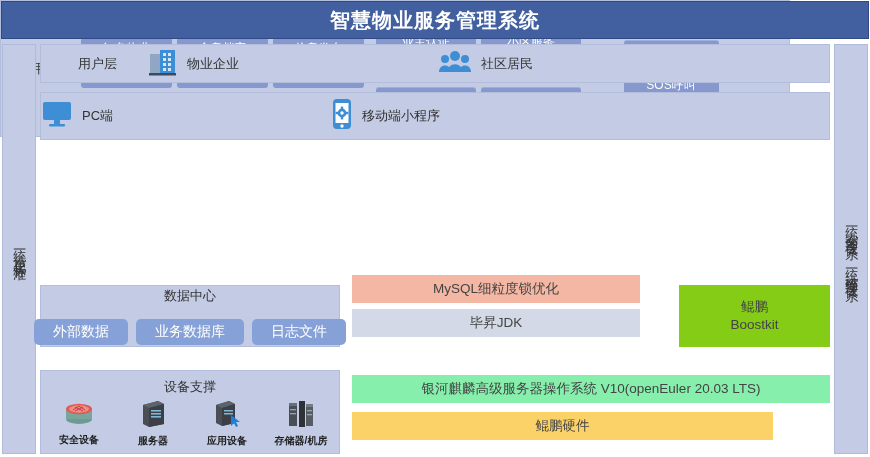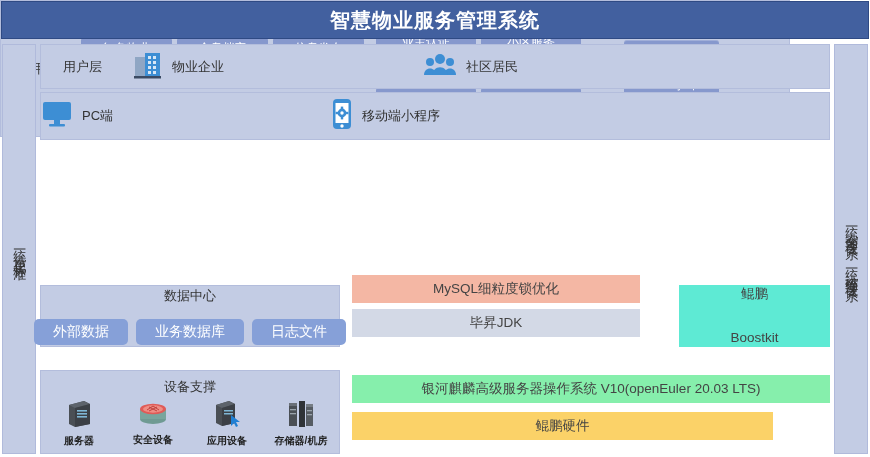--- a/index.html
+++ b/index.html
@@ -40,21 +40,21 @@
     display:flex; align-items:center;
   }
   .band-label {
     font-size:13px; color:#333; width:92px; text-align:left; padding-left:22px;
     flex:none;
   }
   .band-item { display:flex; align-items:center; gap:9px; }
   .band-item-text { font-size:13px; color:#333; }
 
   
-  .band-user { left:40px; top:44px; width:790px; height:45px; }
+  .band-user { left:40px; top:44px; width:790px; height:39px;padding-left:15px; }
   .band-disp { left:40px; top:92px; width:790px; height:48px; }
 
   
   .band-app {
     left:40px; top:143px; width:790px; height:137px;
     background:#c3cce4; border:1px solid #b3bddc;
     display:flex; align-items:center;
   }
   .app-label { font-size:13px; color:#333; width:80px; padding-left:18px; flex:none; }
   .app-groups { display:flex; gap:10px; flex:1; padding-right:10px; height:122px; }
@@ -98,22 +98,22 @@
   .stack-mid { position:absolute; left:352px; top:275px; width:288px;text-align:center; }
   .bar {
     display:flex; align-items:center; justify-content:center;
     font-size:13.5px; color:#444;
   }
   .bar-mysql { height:28px; background:#f4b7a4; }
   .bar-jdk   { height:28px; background:#d3d9e6; margin-top:6px; }
 
   .boostkit {
     position:absolute; left:679px; top:285px; width:151px; height:62px;
-    background:#5eead4; display:flex; flex-direction:column;
-    align-items:center; justify-content:space-between; font-size:13.5px; color:#444; line-height:1.35;
+    background:#84cc16; display:flex; flex-direction:column;
+    align-items:center; justify-content:center; font-size:13.5px; color:#444; line-height:1.35;
   }
 
   
   .band-dev {
     position:absolute; left:40px; top:370px; width:300px; height:84px;
     background:#c3cce4; border:1px solid #b3bddc;
     display:flex; flex-direction:column; align-items:center; padding-top:7px;
   }
   .dev-title { font-size:13px; color:#333; margin-bottom:4px; }
   .dev-icons { display:flex; gap:10px; justify-content:center; width:100%; }
@@ -281,47 +281,47 @@
     <span>鲲鹏</span>
     <span>Boostkit</span>
   </div>
 
   <div class="band-dev">
     <div class="dev-title">设备支撑</div>
     <div class="dev-icons">
 
       <div class="dev-item">
         <span class="ico">
+          <svg width="36" height="27" viewBox="0 0 36 27">
+            <ellipse cx="18" cy="19" rx="13" ry="5" fill="#6f9a93"></ellipse>
+            <rect x="5" y="9" width="26" height="10" fill="#79a59d"></rect>
+            <ellipse cx="18" cy="9" rx="13" ry="5.2" fill="#e05b57"></ellipse>
+            <ellipse cx="18" cy="9" rx="10" ry="3.7" fill="#ef8d84"></ellipse>
+            <g stroke="#c0403d" stroke-width="1" fill="none">
+              <path d="M12 10 L18 6 M24 10 L18 6 M14 11 L22 7 M22 11 L14 7"></path>
+            </g>
+          </svg>
+        </span>
+        <span class="dev-label">安全设备</span>
+      </div>
+
+      <div class="dev-item">
+        <span class="ico">
           <svg width="28" height="28" viewBox="0 0 28 28">
             <polygon points="4,5 19,1 25,4 25,24 10,27 4,24" fill="#4a4f55"></polygon>
             <polygon points="4,5 19,1 25,4 10,8" fill="#5d636b"></polygon>
             <polygon points="10,8 25,4 25,24 10,27" fill="#3c4046"></polygon>
             <g fill="#7fb7d6">
               <rect x="12" y="10" width="10" height="1.6"></rect>
               <rect x="12" y="13" width="10" height="1.6"></rect>
               <rect x="12" y="16" width="10" height="1.6"></rect>
             </g>
           </svg>
         </span>
         <span class="dev-label">服务器</span>
-      </div>
-
-      <div class="dev-item">
-        <span class="ico">
-          <svg width="36" height="27" viewBox="0 0 36 27">
-            <ellipse cx="18" cy="19" rx="13" ry="5" fill="#6f9a93"></ellipse>
-            <rect x="5" y="9" width="26" height="10" fill="#79a59d"></rect>
-            <ellipse cx="18" cy="9" rx="13" ry="5.2" fill="#e05b57"></ellipse>
-            <ellipse cx="18" cy="9" rx="10" ry="3.7" fill="#ef8d84"></ellipse>
-            <g stroke="#c0403d" stroke-width="1" fill="none">
-              <path d="M12 10 L18 6 M24 10 L18 6 M14 11 L22 7 M22 11 L14 7"></path>
-            </g>
-          </svg>
-        </span>
-        <span class="dev-label">安全设备</span>
       </div>
 
       <div class="dev-item">
         <span class="ico">
           <svg width="30" height="28" viewBox="0 0 30 28">
             <polygon points="4,5 17,1 23,4 23,23 10,26 4,23" fill="#4a4f55"></polygon>
             <polygon points="4,5 17,1 23,4 10,8" fill="#5d636b"></polygon>
             <polygon points="10,8 23,4 23,23 10,26" fill="#3c4046"></polygon>
             <g fill="#7fb7d6">
               <rect x="12" y="10" width="9" height="1.5"></rect>

